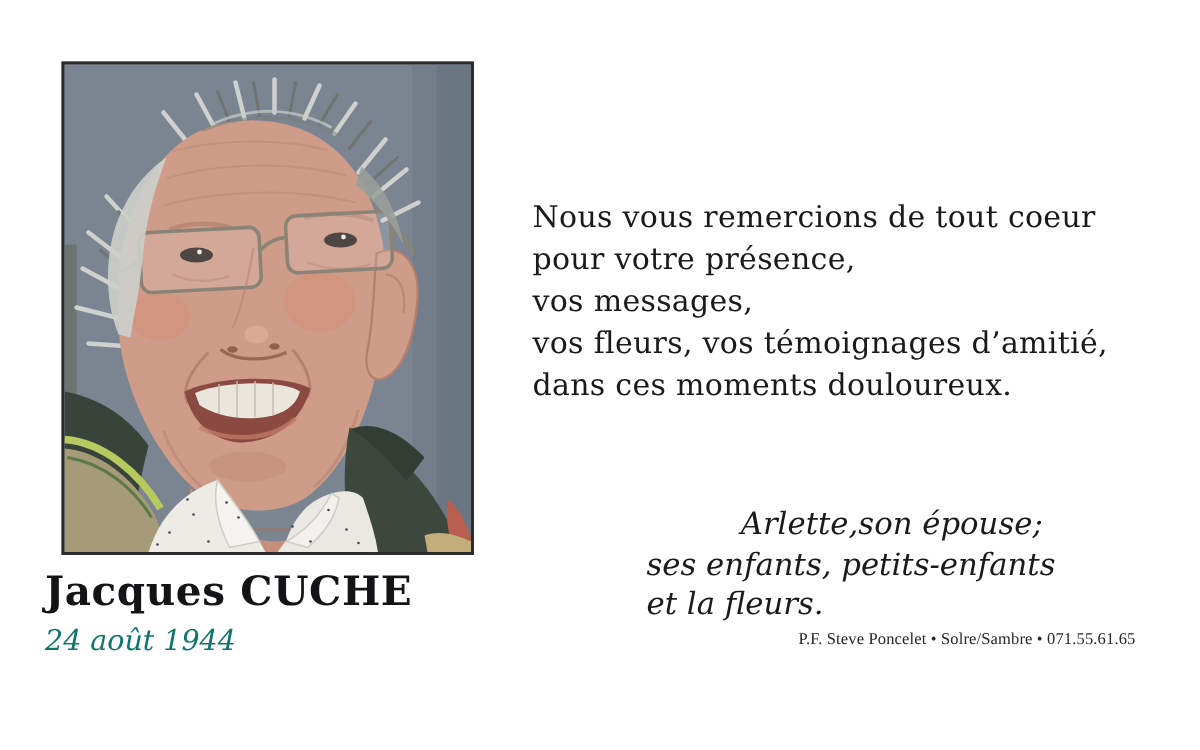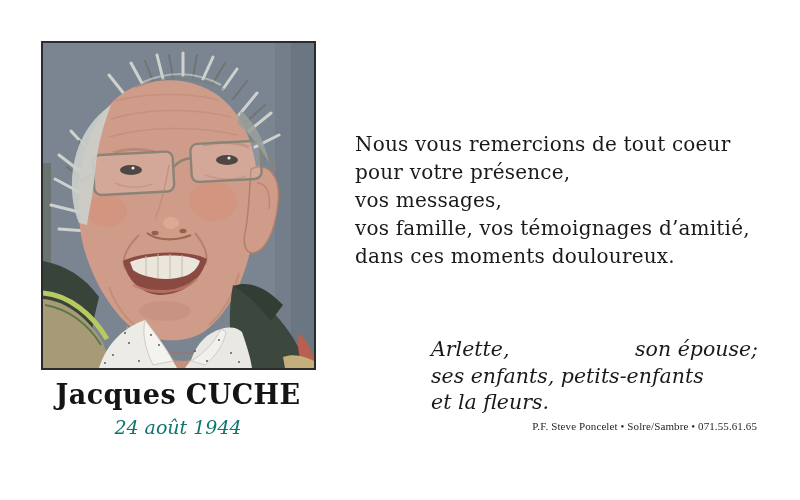--- a/index.html
+++ b/index.html
@@ -21,21 +21,20 @@
     border: 2px solid #2c2c2c;
     background: var(--bg, #7b8591);
   }
   .photo-frame svg { display: block; }
 
   
   .identity {
     position: absolute;
     left: 30px; top: 379px;
     width: 296px;
-    text-align: center;
   }
   .deceased-name {
     font-weight: bold;
     font-size: 27px;
     letter-spacing: 0.4px;
     color: #141416;
     line-height: 32px;
   }
   .deceased-dates {
     margin-top: 3px;
@@ -61,21 +60,21 @@
     position: absolute;
     left: 431px; top: 336px;
     width: 327px;
     font-style: italic;
     font-size: 20.5px;
     line-height: 26.5px;
     color: #1a1a1c;
   }
   .family-row1 {
     display: flex;
-    justify-content: space-between;
+    justify-content: center;
   }
 
   
   .footer-line {
     position: absolute;
     right: 43px; top: 420px;
     font-family: Liberation Serif, serif;
     font-size: 11px;
     letter-spacing: 0.1px;
     color: #272727;
@@ -240,21 +239,21 @@
   <div class="deceased-name">Jacques CUCHE</div>
   <div class="deceased-dates">
     <div>24 août 1944</div>
   </div>
 </div>
 
 <div class="message">
   <div>Nous vous remercions de tout coeur</div>
   <div>pour votre présence,</div>
   <div>vos messages,</div>
-  <div>vos famille, vos témoignages d’amitié,</div>
+  <div>vos fleurs, vos témoignages d’amitié,</div>
   <div>dans ces moments douloureux.</div>
 </div>
 
 <div class="family">
   <div class="family-row1">
     <span>Arlette,</span>
     <span>son épouse;</span>
   </div>
   <div>ses enfants, petits-enfants</div>
   <div>et la fleurs.</div>

